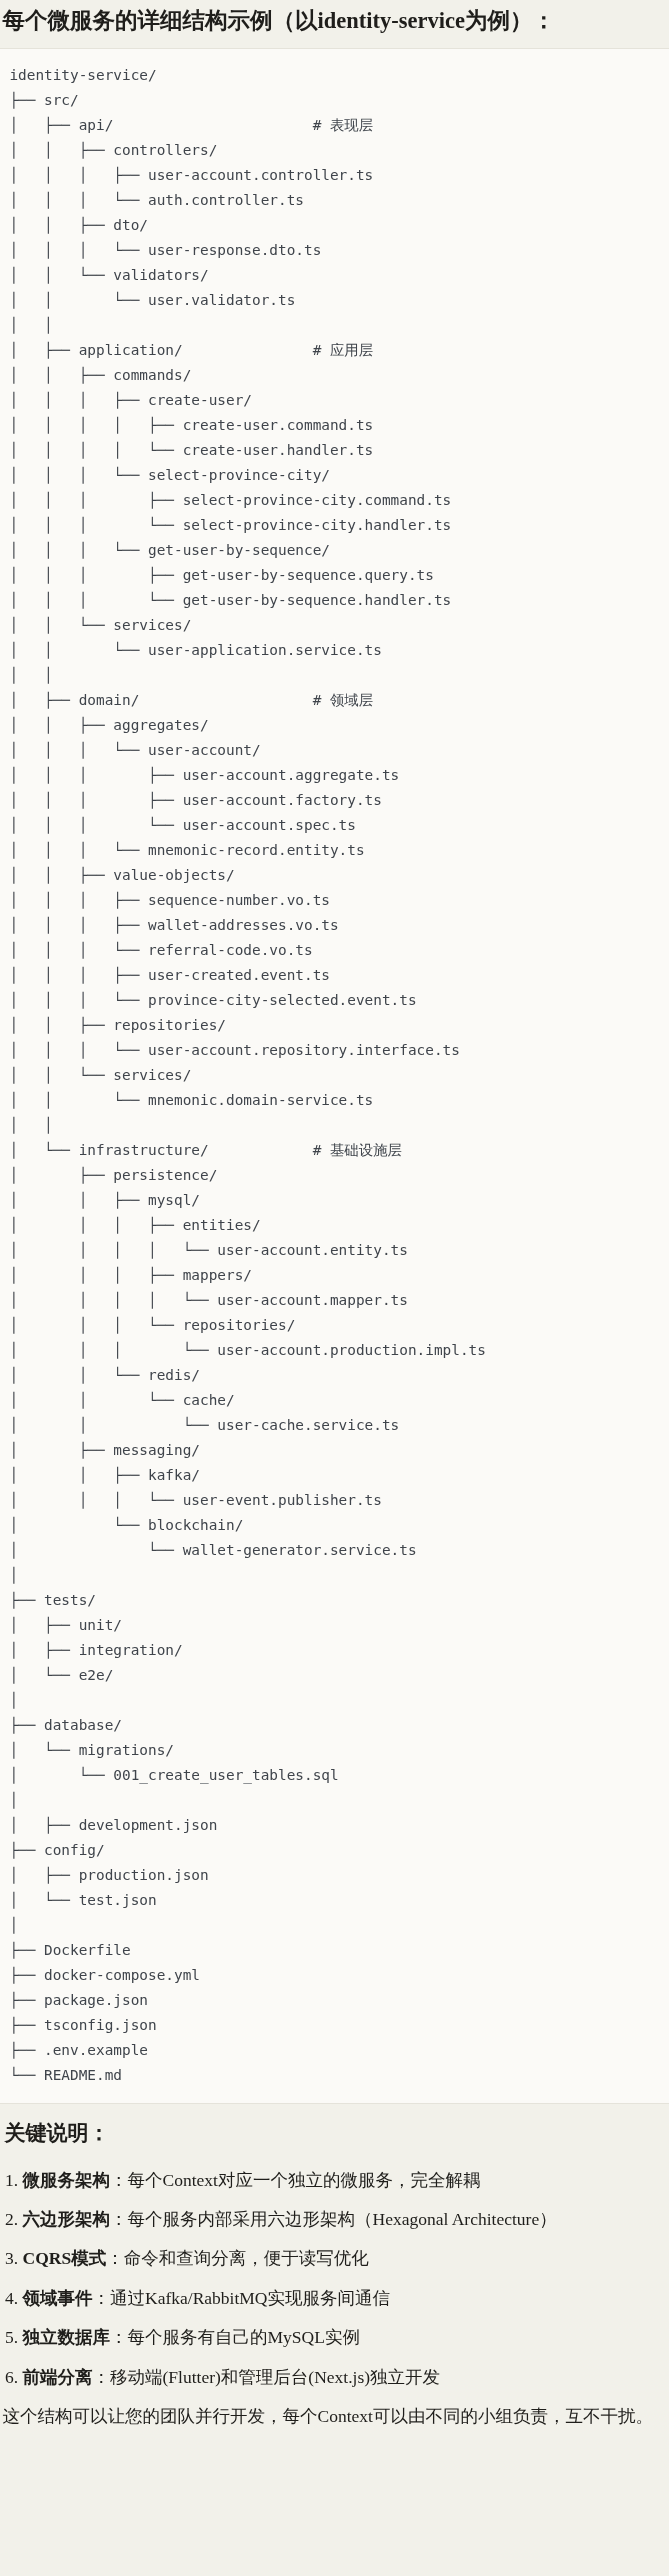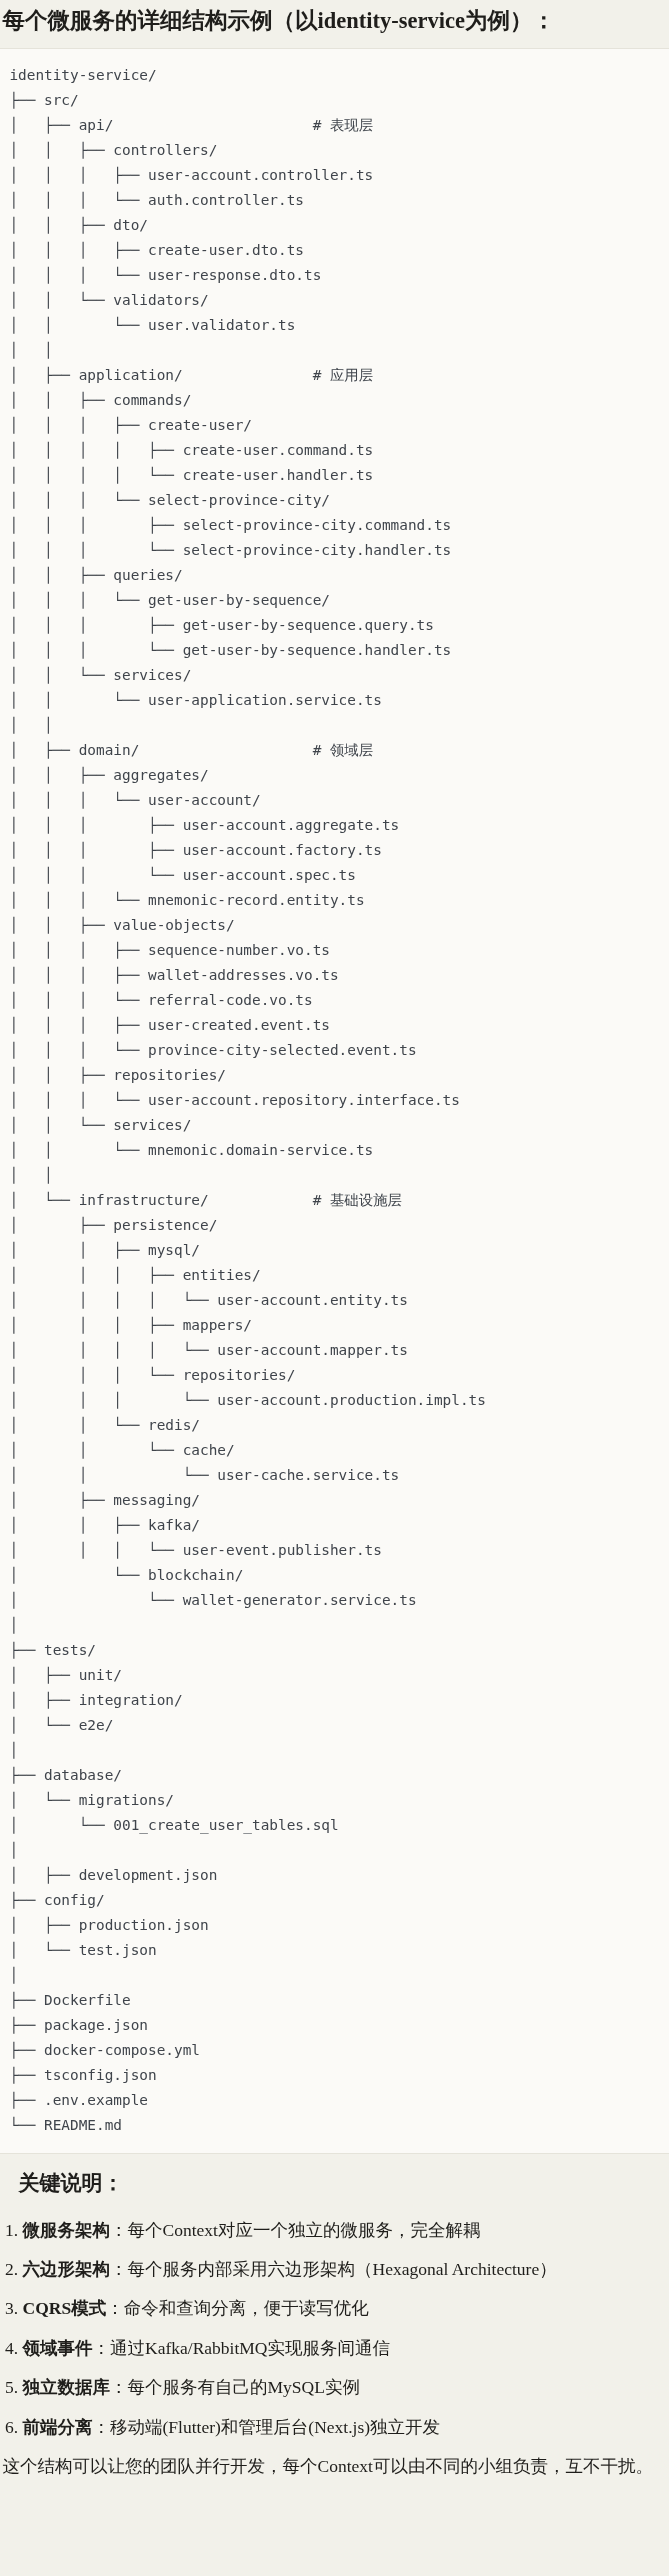--- a/index.html
+++ b/index.html
@@ -37,21 +37,21 @@
   .tree-line {
     font-family: "DejaVu Sans Mono", "Liberation Mono", monospace;
     font-size: 14.4px;
     line-height: 25px;
     white-space: pre;
     color: var(--code-text);
     min-height: 25px;
   }
   .notes { padding: 16.3px 6.3px 5.6px 2.5px; }
   .notes-title {
-    margin: 0 0 20px 16px;
+    margin: 0 0 20px 2px;
     font-size: 21px;
     line-height: 27.5px;
     font-weight: bold;
   }
   .note-item {
     margin: 0 0 15px 0;
     padding-left: 2.5px;
     font-size: 17.5px;
     line-height: 24.4px;
   }
@@ -74,34 +74,32 @@
 
   <section class="code-block">
     <div>
         <div class="tree-line">identity-service/</div>
         <div class="tree-line">├── src/</div>
         <div class="tree-line">│   ├── api/                       # 表现层</div>
         <div class="tree-line">│   │   ├── controllers/</div>
         <div class="tree-line">│   │   │   ├── user-account.controller.ts</div>
         <div class="tree-line">│   │   │   └── auth.controller.ts</div>
         <div class="tree-line">│   │   ├── dto/</div>
-        <div class="tree-line">│   │   │   ├── create-user.dto.ts</div>
         <div class="tree-line">│   │   │   └── user-response.dto.ts</div>
         <div class="tree-line">│   │   └── validators/</div>
         <div class="tree-line">│   │       └── user.validator.ts</div>
         <div class="tree-line">│   │</div>
         <div class="tree-line">│   ├── application/               # 应用层</div>
         <div class="tree-line">│   │   ├── commands/</div>
         <div class="tree-line">│   │   │   ├── create-user/</div>
         <div class="tree-line">│   │   │   │   ├── create-user.command.ts</div>
         <div class="tree-line">│   │   │   │   └── create-user.handler.ts</div>
         <div class="tree-line">│   │   │   └── select-province-city/</div>
         <div class="tree-line">│   │   │       ├── select-province-city.command.ts</div>
         <div class="tree-line">│   │   │       └── select-province-city.handler.ts</div>
-        <div class="tree-line">│   │   ├── queries/</div>
         <div class="tree-line">│   │   │   └── get-user-by-sequence/</div>
         <div class="tree-line">│   │   │       ├── get-user-by-sequence.query.ts</div>
         <div class="tree-line">│   │   │       └── get-user-by-sequence.handler.ts</div>
         <div class="tree-line">│   │   └── services/</div>
         <div class="tree-line">│   │       └── user-application.service.ts</div>
         <div class="tree-line">│   │</div>
         <div class="tree-line">│   ├── domain/                    # 领域层</div>
         <div class="tree-line">│   │   ├── aggregates/</div>
         <div class="tree-line">│   │   │   └── user-account/</div>
         <div class="tree-line">│   │   │       ├── user-account.aggregate.ts</div>
@@ -145,22 +143,22 @@
         <div class="tree-line">├── database/</div>
         <div class="tree-line">│   └── migrations/</div>
         <div class="tree-line">│       └── 001_create_user_tables.sql</div>
         <div class="tree-line">│</div>
         <div class="tree-line">│   ├── development.json</div>
         <div class="tree-line">├── config/</div>
         <div class="tree-line">│   ├── production.json</div>
         <div class="tree-line">│   └── test.json</div>
         <div class="tree-line">│</div>
         <div class="tree-line">├── Dockerfile</div>
+        <div class="tree-line">├── docker-compose.yml</div>
         <div class="tree-line">├── package.json</div>
-        <div class="tree-line">├── docker-compose.yml</div>
         <div class="tree-line">├── tsconfig.json</div>
         <div class="tree-line">├── .env.example</div>
         <div class="tree-line">└── README.md</div>
       </div>
   </section>
 
   <section class="notes">
     <h2 class="notes-title">关键说明：</h2>
 
     <div>

